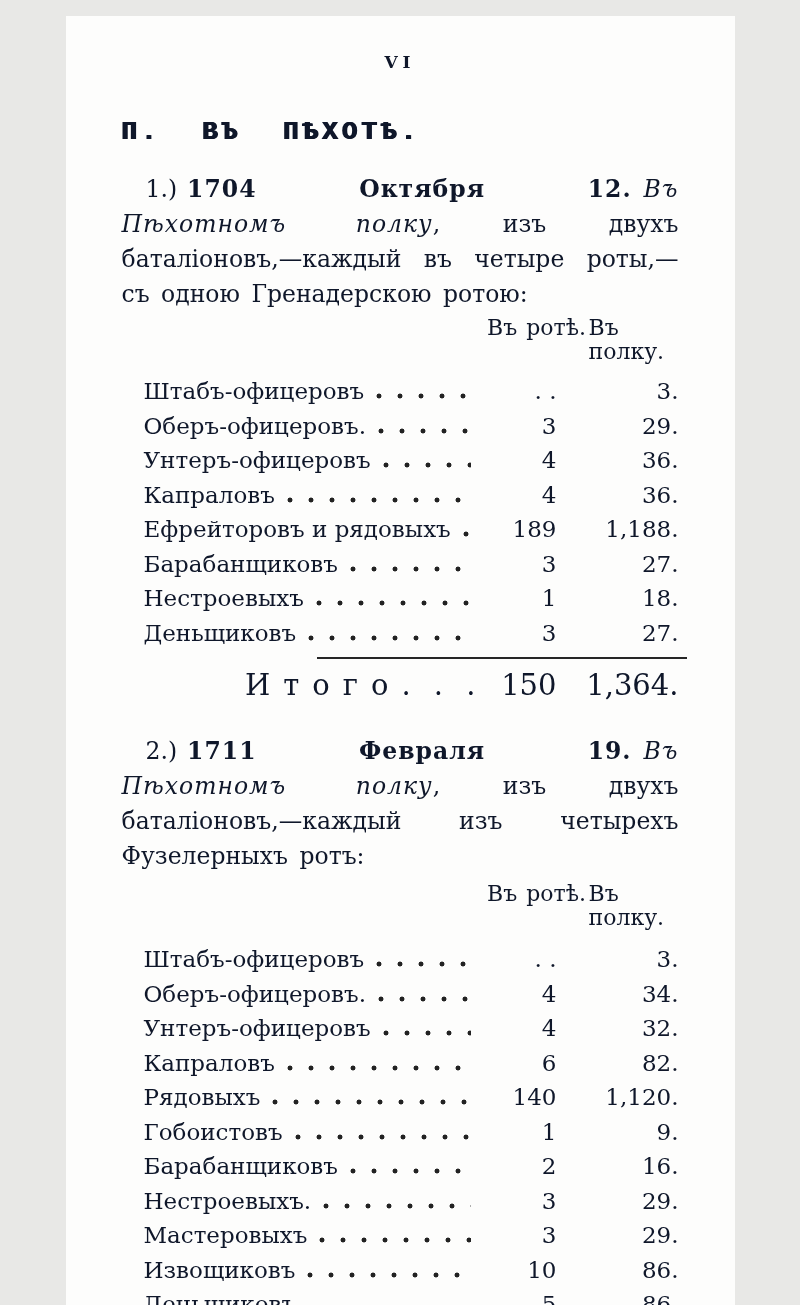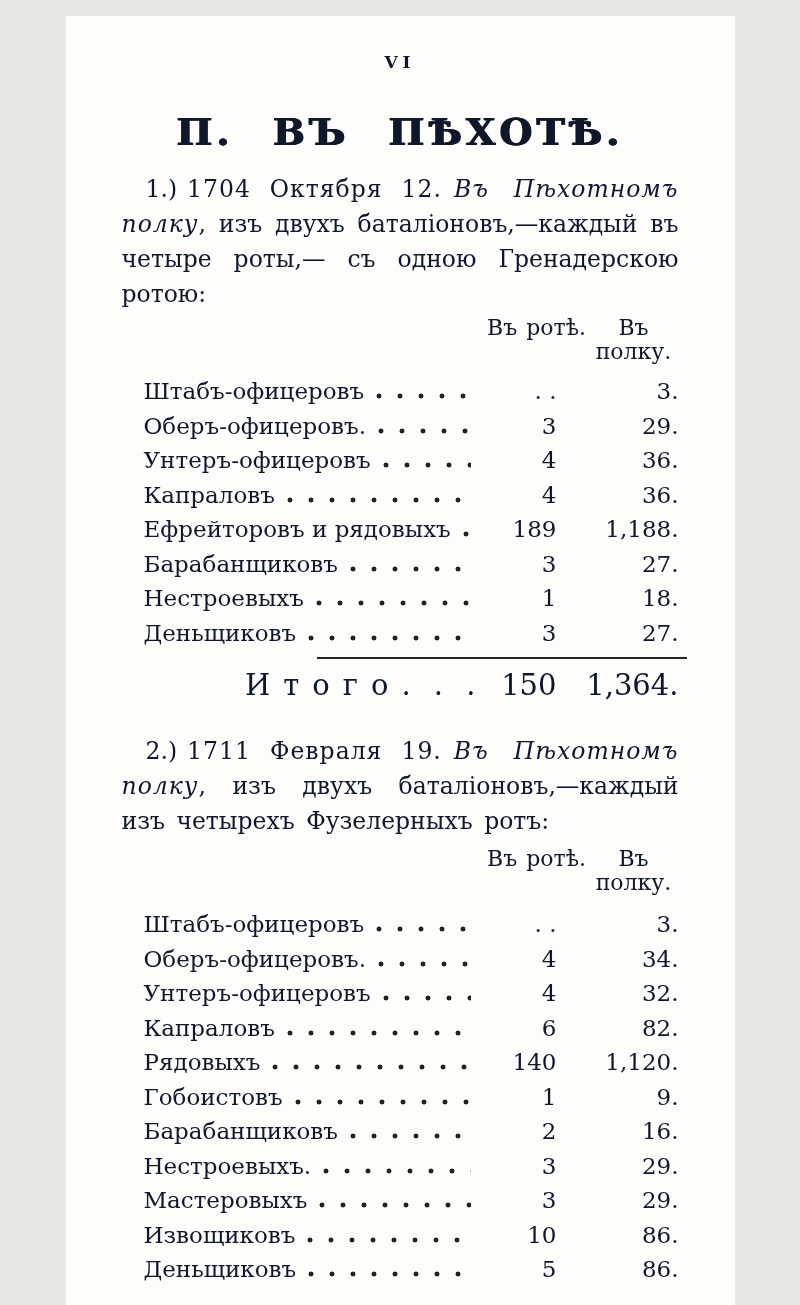--- a/index.html
+++ b/index.html
@@ -24,51 +24,51 @@
     top: 36px;
     left: 0;
     right: 0;
     text-align: center;
     font-size: 17px;
     font-weight: bold;
     letter-spacing: 5px;
   }
   .heading {
     margin: 92px 0 0 0;
-    text-align: center;
-    font-size: 38px;
+    font-size: 26px;
     font-weight: bold;
     letter-spacing: 4px;
     word-spacing: 22px;
     line-height: 48px;
     text-shadow: 0.7px 0 0 currentColor, -0.7px 0 0 currentColor;
+    font-family: Liberation Mono, monospace;
   }
   .intro {
     margin: 16px 0 0 0;
     font-size: 23.5px;
     line-height: 35px;
     text-align: justify;
     text-indent: 24px;
     word-spacing: 4px;
   }
   .intro-num { margin-right: 10px; }
-  .intro-date { font-weight: normal; margin-right: 12px; letter-spacing: 1px; }
+  .intro-date { font-weight: bold; margin-right: 12px; letter-spacing: 1px; }
   .intro-place { font-style: italic; letter-spacing: 1px; word-spacing: 10px; }
   .table-block { margin-left: 22px; }
   .col-heads {
     display: flex;
     justify-content: flex-end;
     align-items: baseline;
     font-size: 22px;
     line-height: 24px;
     margin-top: 4px;
     word-spacing: 2px;
   }
   .head-rota { width: 104px; text-align: center; }
-  .head-polk { width: 90px; text-align: center; }
+  .head-polk { width: 90px; }
   .t-rows { margin-top: 10px; }
   .t-row {
     display: flex;
     align-items: baseline;
     font-size: 23px;
     line-height: 34.5px;
   }
   .t-label { white-space: nowrap; }
   .leader {
     flex: 1;

